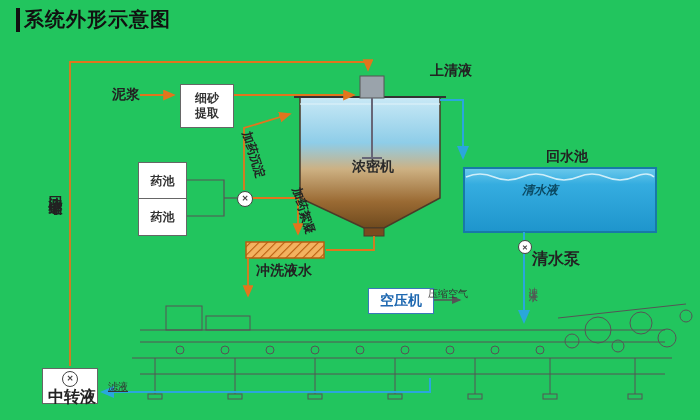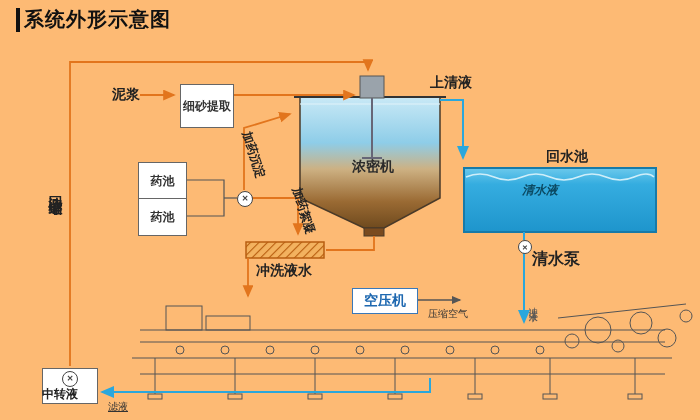--- a/index.html
+++ b/index.html
@@ -1,23 +1,23 @@
 <!DOCTYPE html>
 <html><head>
 <meta charset="utf-8">
 <style>
   html,body{margin:0;padding:0;background:#fff;}
-  #stage{position:relative;width:700px;height:420px;background:#fdba74;overflow:hidden;
+  #stage{position:relative;width:700px;height:420px;background:#22c55e;overflow:hidden;
          font-family:"Liberation Sans",sans-serif;}
   #flow-svg{position:absolute;left:0;top:0;z-index:1;}
   .lbl{position:absolute;z-index:2;color:#222;font-weight:bold;font-size:14px;
        line-height:1.15;white-space:nowrap;}
-  .lbl.small{font-size:10px;font-weight:normal;color:#333;margin-top:20px;}
+  .lbl.small{font-size:10px;font-weight:normal;color:#333;}
   .box{position:absolute;z-index:2;background:#fff;border:1px solid #666;display:flex;
-       flex-direction:row;align-items:center;justify-content:center;text-align:center;
+       flex-direction:column;align-items:center;justify-content:center;text-align:center;
        font-size:12px;font-weight:bold;color:#333;line-height:1.25;}
   .vert{writing-mode:vertical-rl;text-orientation:upright;letter-spacing:2px;}
   .rot{transform-origin:0 0;transform:rotate(72deg);font-size:12px;}
   .pump{position:absolute;z-index:3;width:14px;height:14px;border:1.5px solid #444;
         border-radius:50%;background:#fff;display:flex;align-items:center;
         justify-content:center;font-size:8px;color:#444;font-weight:bold;line-height:1;}
   .pump.sm{width:12px;height:12px;font-size:7px;}
   #title-wrap{position:absolute;left:16px;top:6px;z-index:2;display:flex;align-items:center;}
   #title-bar{width:4px;height:24px;background:#111;margin-right:4px;}
   #page-title{font-size:20px;font-weight:bold;color:#111;letter-spacing:1px;}
@@ -151,42 +151,42 @@
   </div>
   <div class="box" style="left:138px;top:198px;width:47px;height:36px;">
     <span>药池</span>
   </div>
 
   <div class="lbl rot" style="left:252px;top:130px;">加药沉淀</div>
   <div class="lbl rot" style="left:302px;top:186px;">加药絮凝</div>
 
   <div class="lbl" id="thickener-lbl" style="left:352px;top:138px;margin-top:20px;">浓密机</div>
 
-  <div class="lbl big" style="left:430px;top:74px;">上清液</div>
+  <div class="lbl big" style="left:430px;top:62px;">上清液</div>
 
   <div class="lbl big" style="left:546px;top:148px;text-align:center;">回水池</div>
 
   <div class="lbl" id="clear-water-lbl" style="left:522px;top:184px;">清水液</div>
 
   <div class="lbl" style="left:532px;top:250px;font-size:16px;">清水泵</div>
 
   <div class="lbl small vert" style="left:528px;top:280px;font-size:9px;color:#555;">冲洗液水</div>
 
   <div class="lbl" style="left:256px;top:262px;">冲洗液水</div>
 
-  <div class="box" id="air-box" style="left:352px;top:288px;width:64px;height:24px;">
+  <div class="box" id="air-box" style="left:368px;top:288px;width:64px;height:24px;">
     <span>空压机</span>
   </div>
 
   <div class="lbl small" style="left:428px;top:288px;">压缩空气</div>
 
   <div class="lbl vert" style="left:48px;top:184px;">回浓缩罐</div>
 
   <div class="box" style="left:42px;top:368px;width:54px;height:34px;"></div>
-  <div class="lbl" style="left:42px;top:388px;width:54px;text-align:left;font-size:12px;">中转液</div>
+  <div class="lbl" style="left:42px;top:388px;width:54px;text-align:right;font-size:16px;">中转液</div>
 
   <div class="lbl small" style="left:108px;top:381px;text-decoration:underline;">滤液</div>
 
   <div class="pump" style="left:237px;top:191px;">
     <span>✕</span>
   </div>
   <div class="pump sm" style="left:518px;top:240px;">
     <span>✕</span>
   </div>
   <div class="pump" style="left:62px;top:371px;">

